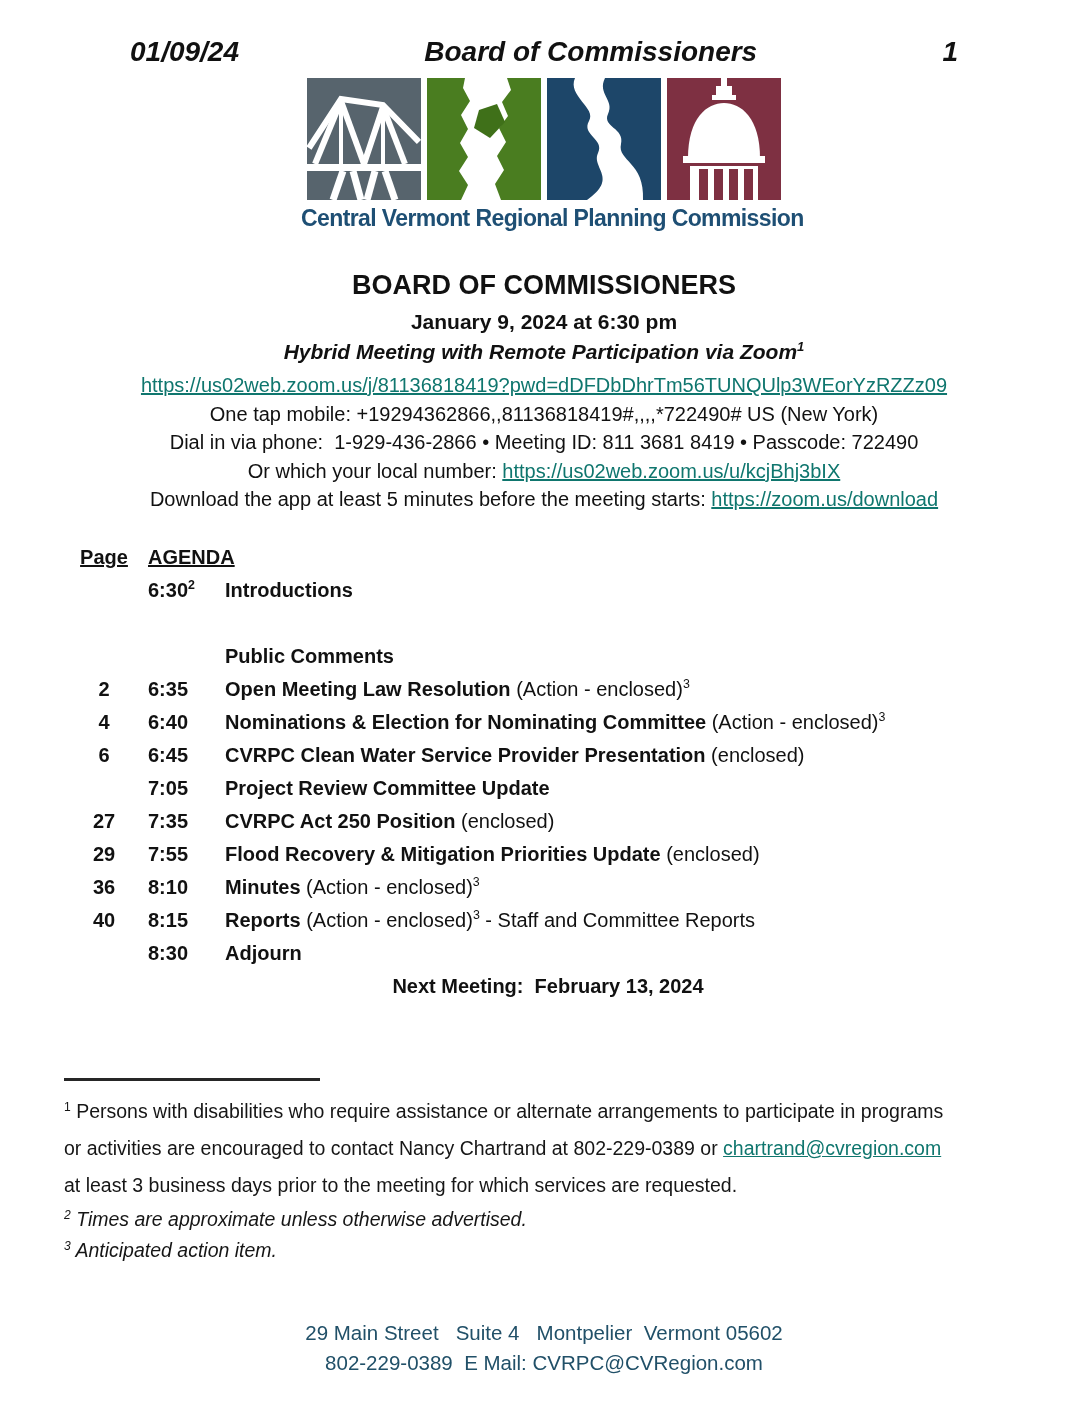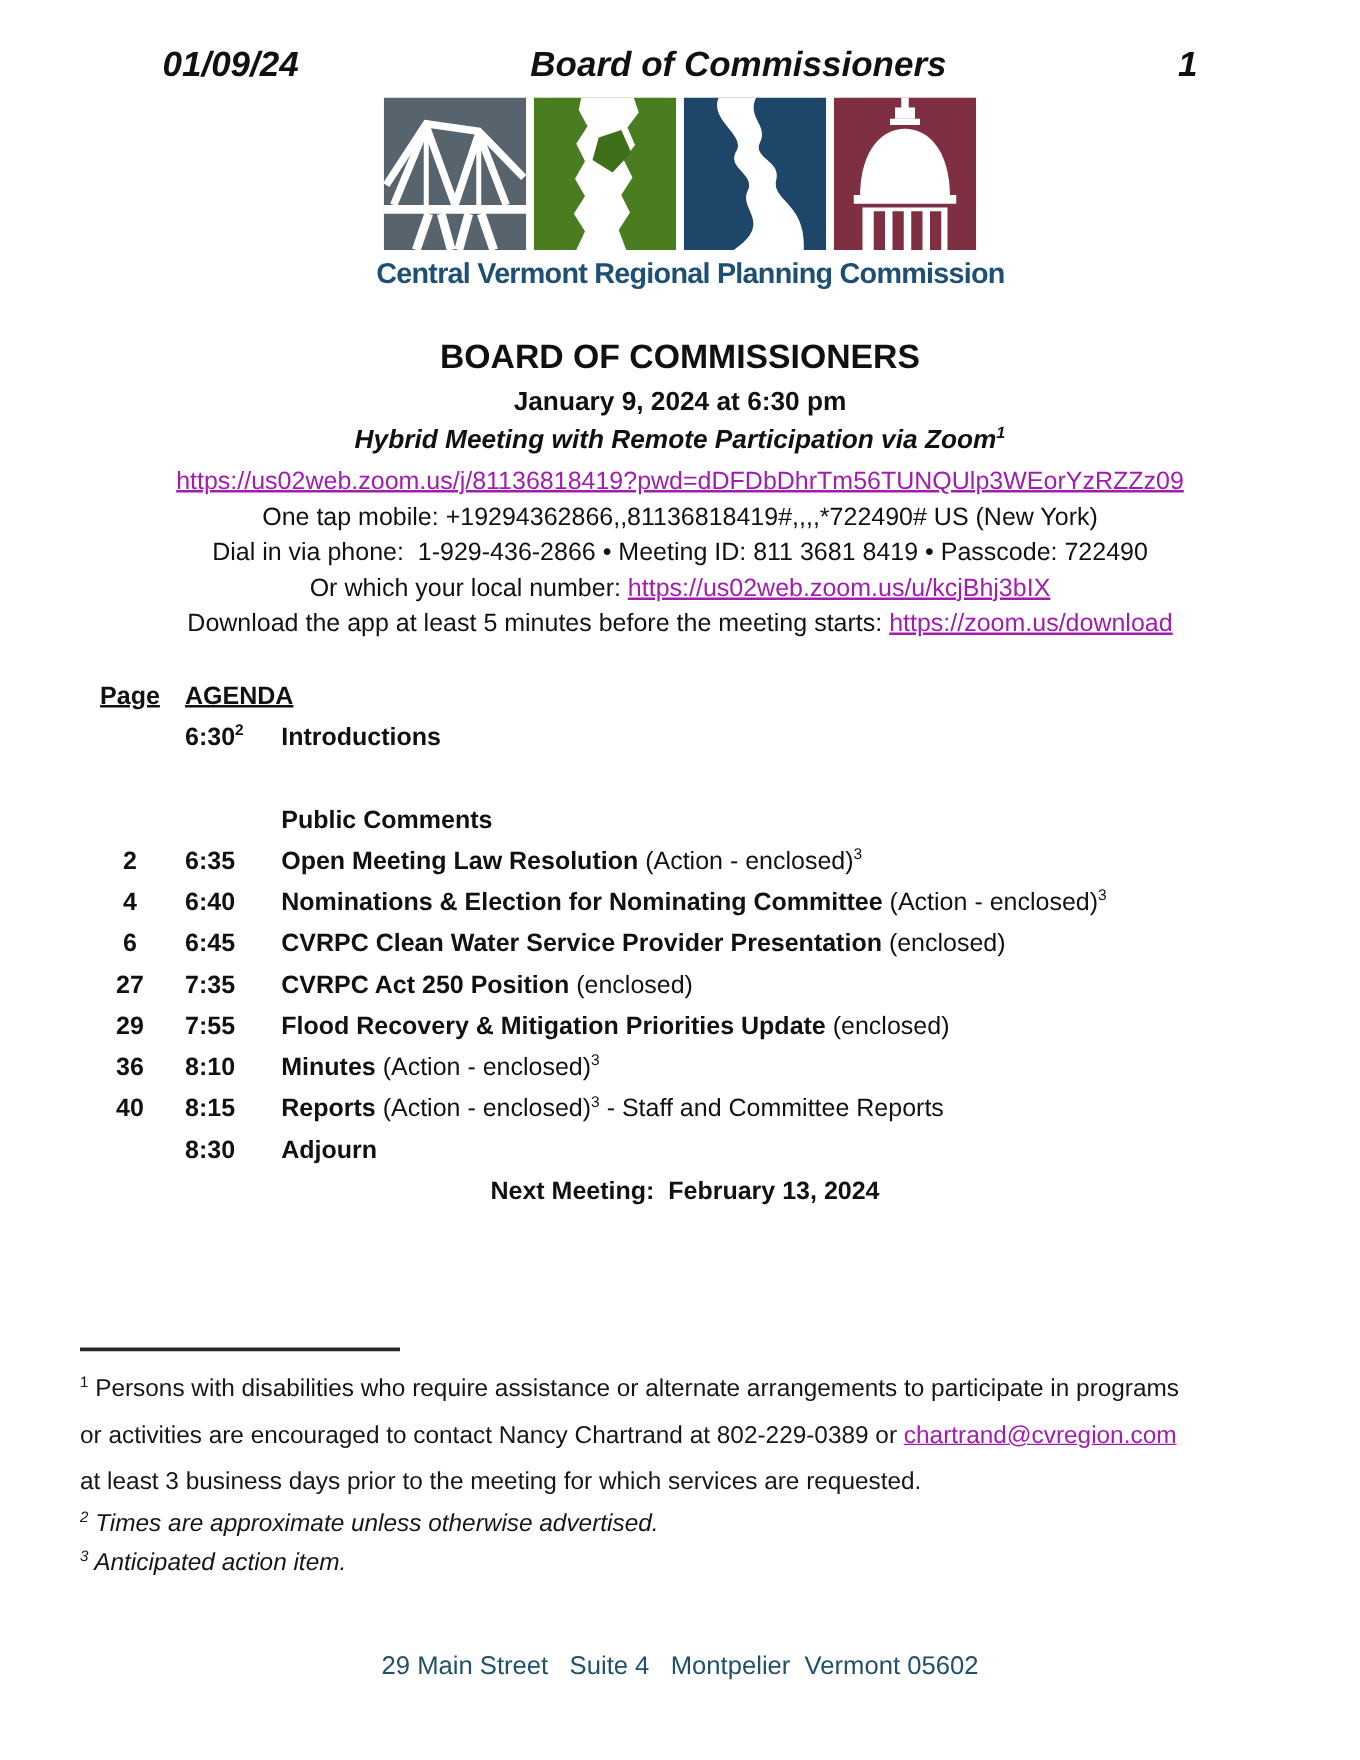--- a/index.html
+++ b/index.html
@@ -27,21 +27,21 @@
 
   
   .title-block { position:absolute; top:270px; left:0; right:0; text-align:center; }
   .m-title { font-size:27px; font-weight:bold; }
   .m-date  { font-size:21px; font-weight:bold; margin-top:9px; }
   .m-sub   { font-size:21px; font-weight:bold; font-style:italic; margin-top:6px; }
   sup { font-size:62%; line-height:0; }
 
   
   .links { position:absolute; top:371px; left:0; right:0; text-align:center; font-size:20px; line-height:28.5px; }
-  a { color:#a21caf; text-decoration:underline; cursor:pointer; }
+  a { color:#0f766e; text-decoration:underline; cursor:pointer; }
 
   
   .agenda { position:absolute; top:541px; left:78px; right:70px; font-size:20px; }
   .row { display:grid; grid-template-columns:52px 95px 1fr; line-height:33px; height:33px; }
   .col-page  { text-align:center; font-weight:bold; }
   .col-time  { padding-left:18px; font-weight:bold; white-space:nowrap; }
   .col-title { font-weight:bold; }
   .col-title .reg, .col-title sup.reg { font-weight:normal; }
   .u { text-decoration:underline;margin-top:44px; }
   .next-meeting { text-align:center; font-weight:bold; line-height:33px; height:33px; }
@@ -164,20 +164,25 @@
       <span class="col-page" data-bind="agenda.items.4.page">4</span>
       <span class="col-time" data-bind="agenda.items.4.time">6:40</span>
       <span class="col-title"><b data-bind="agenda.items.4.title">Nominations &amp; Election for Nominating Committee</b><span class="reg" data-bind="agenda.items.4.suffix"> (Action - enclosed)</span><sup class="reg" data-bind="agenda.items.4.suffix_sup">3</sup></span>
     </div>
     <div class="row">
       <span class="col-page" data-bind="agenda.items.5.page">6</span>
       <span class="col-time" data-bind="agenda.items.5.time">6:45</span>
       <span class="col-title"><b data-bind="agenda.items.5.title">CVRPC Clean Water Service Provider Presentation</b><span class="reg" data-bind="agenda.items.5.suffix"> (enclosed)</span></span>
     </div>
     <div class="row">
+      <span class="col-page" data-bind="agenda.items.6.page"></span>
+      <span class="col-time" data-bind="agenda.items.6.time">7:05</span>
+      <span class="col-title"><b data-bind="agenda.items.6.title">Project Review Committee Update</b></span>
+    </div>
+    <div class="row">
       <span class="col-page" data-bind="agenda.items.7.page">27</span>
       <span class="col-time" data-bind="agenda.items.7.time">7:35</span>
       <span class="col-title"><b data-bind="agenda.items.7.title">CVRPC Act 250 Position</b><span class="reg" data-bind="agenda.items.7.suffix"> (enclosed)</span></span>
     </div>
     <div class="row">
       <span class="col-page" data-bind="agenda.items.8.page">29</span>
       <span class="col-time" data-bind="agenda.items.8.time">7:55</span>
       <span class="col-title"><b data-bind="agenda.items.8.title">Flood Recovery &amp; Mitigation Priorities Update</b><span class="reg" data-bind="agenda.items.8.suffix"> (enclosed)</span></span>
     </div>
     <div class="row">
@@ -201,15 +206,16 @@
 
   <div class="footnotes">
     <div class="fn-sep"></div>
     <p class="fn1"><sup data-bind="footnotes.fn1.marker">1</sup><span data-bind="footnotes.fn1.text_before_link"> Persons with disabilities who require assistance or alternate arrangements to participate in programs or activities are encouraged to contact Nancy Chartrand at 802-229-0389 or </span><a data-bind="footnotes.fn1.link">chartrand@cvregion.com</a><span data-bind="footnotes.fn1.text_after_link"> at least 3 business days prior to the meeting for which services are requested.</span></p>
     <p class="fn"><sup data-bind="footnotes.fn2.marker">2</sup><span data-bind="footnotes.fn2.text"> Times are approximate unless otherwise advertised.</span></p>
     <p class="fn"><sup data-bind="footnotes.fn3.marker">3</sup><span data-bind="footnotes.fn3.text"> Anticipated action item.</span></p>
   </div>
 
   <div class="footer">
     <div data-bind="footer.line1">29 Main Street   Suite 4   Montpelier  Vermont 05602</div>
+    <div data-bind="footer.line2">802-229-0389  E Mail: CVRPC@CVRegion.com</div>
   </div>
 
 </div>
 
 </body></html>

